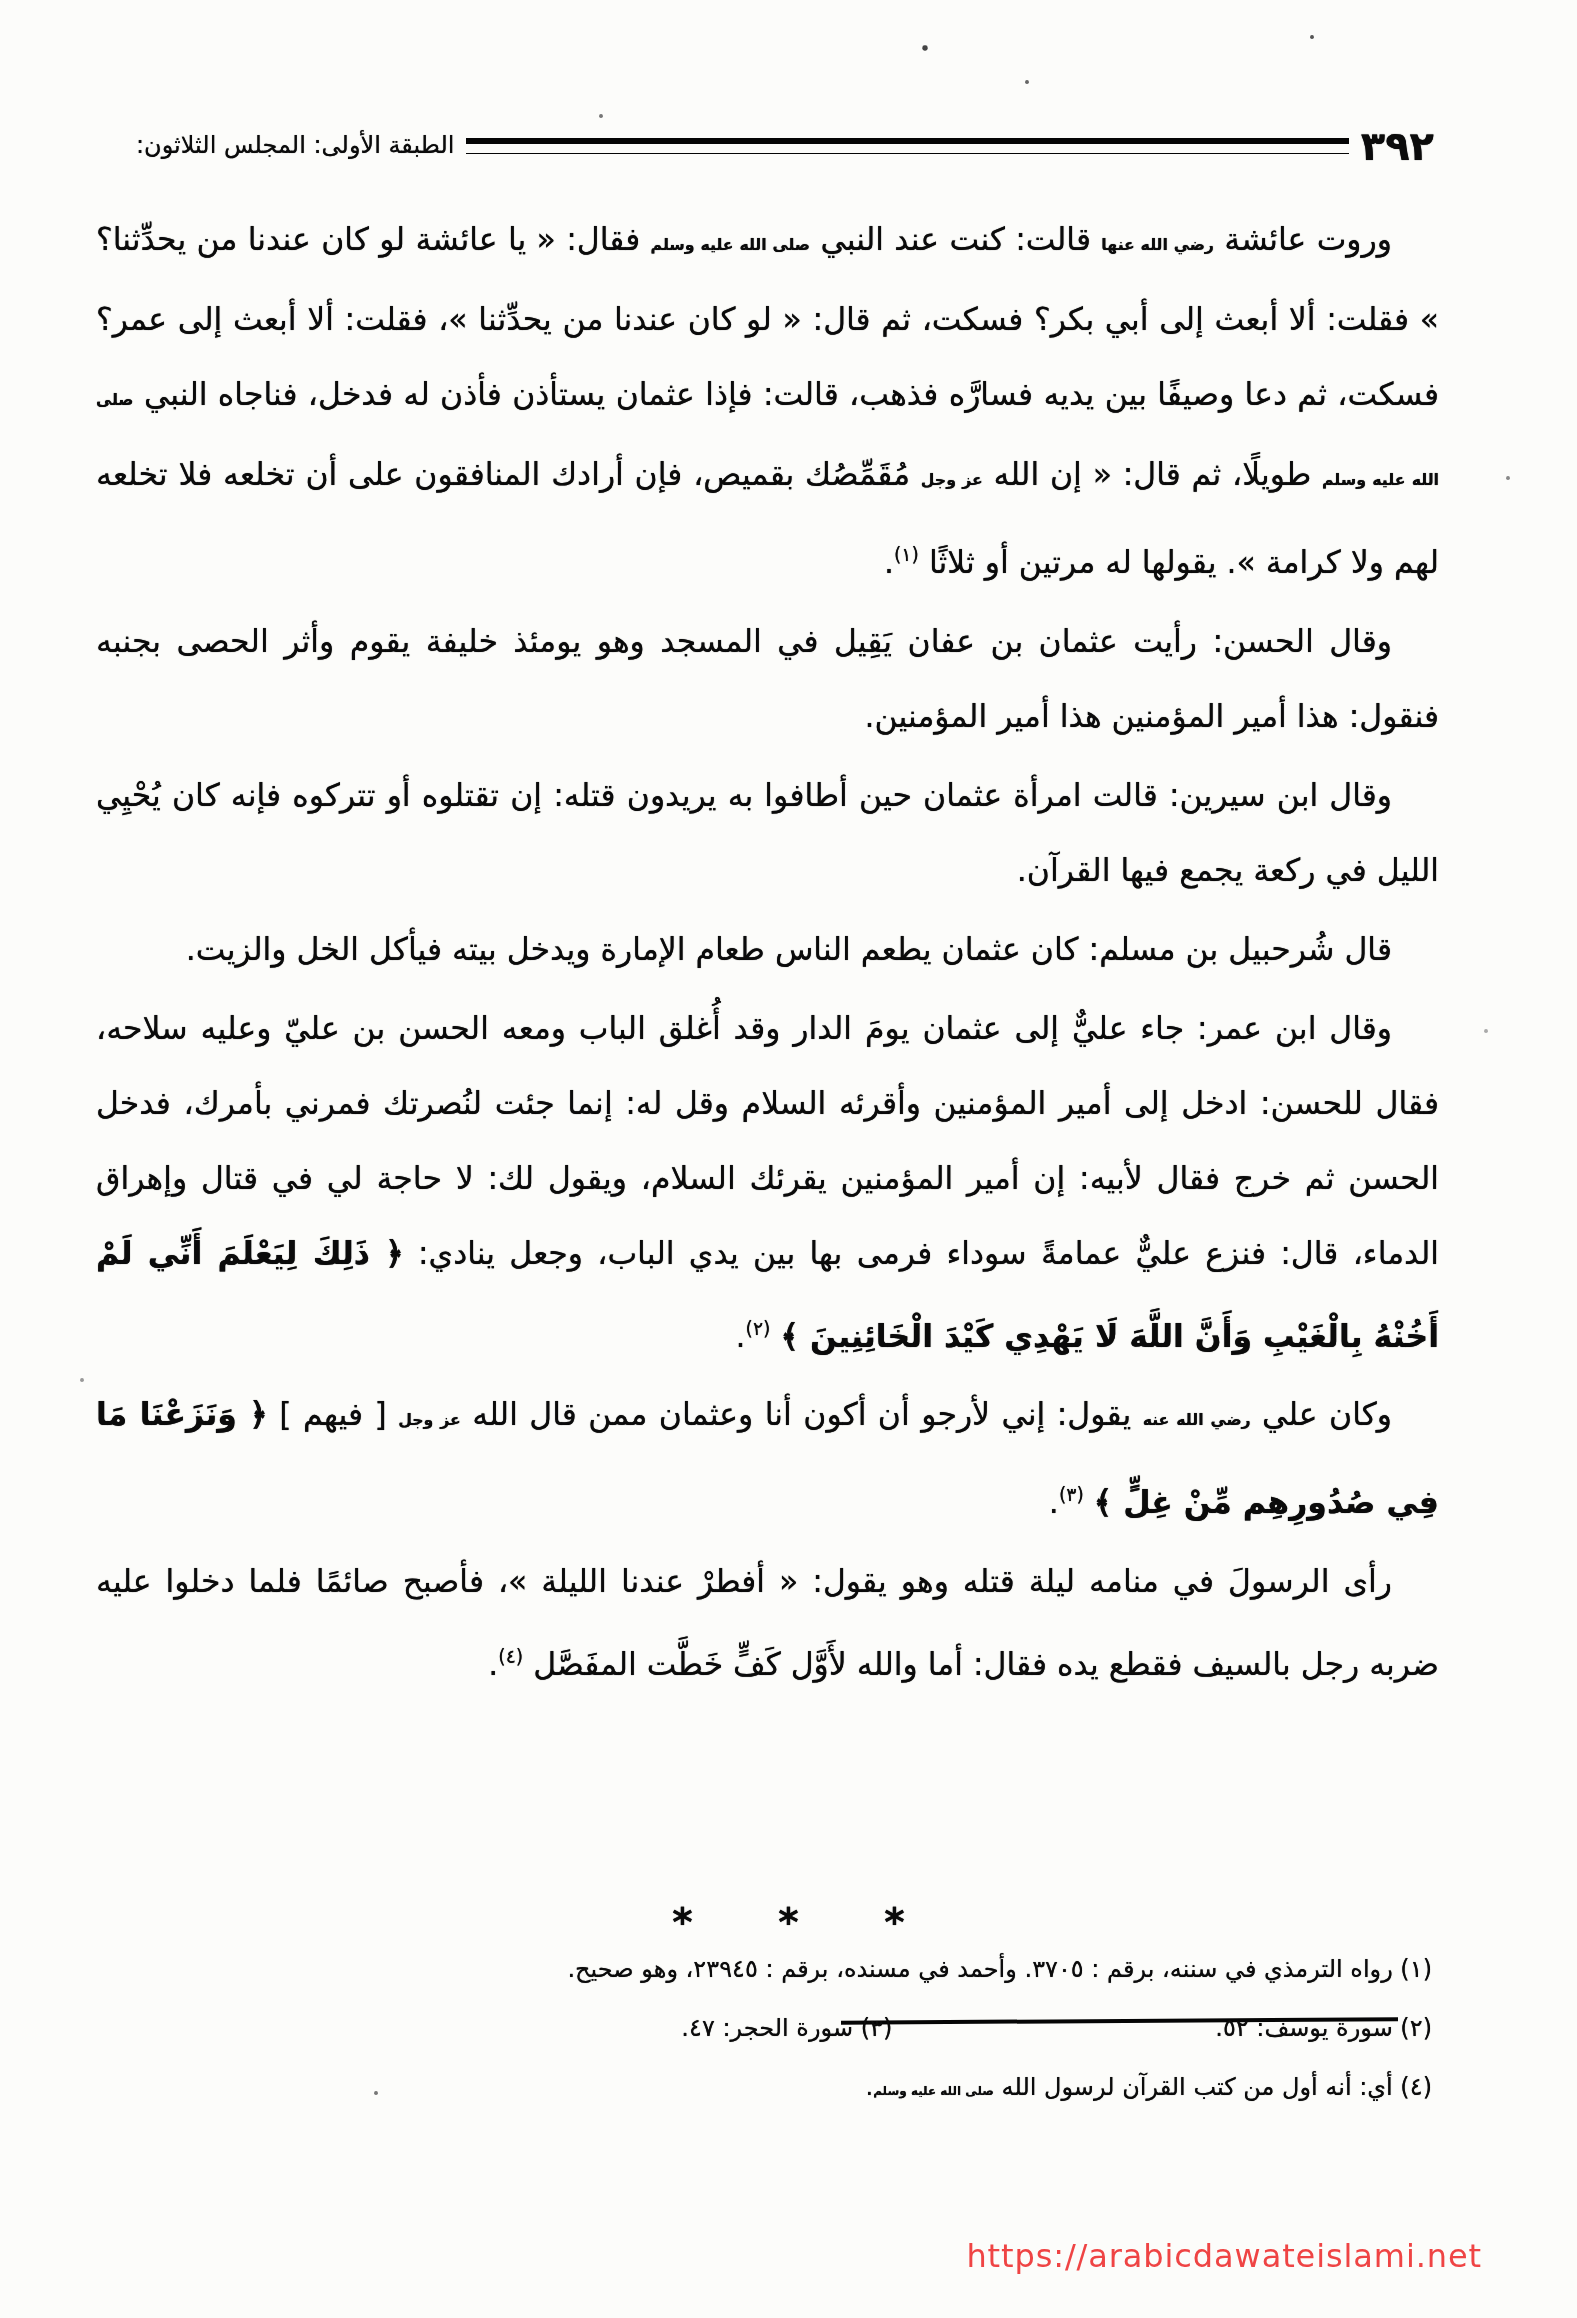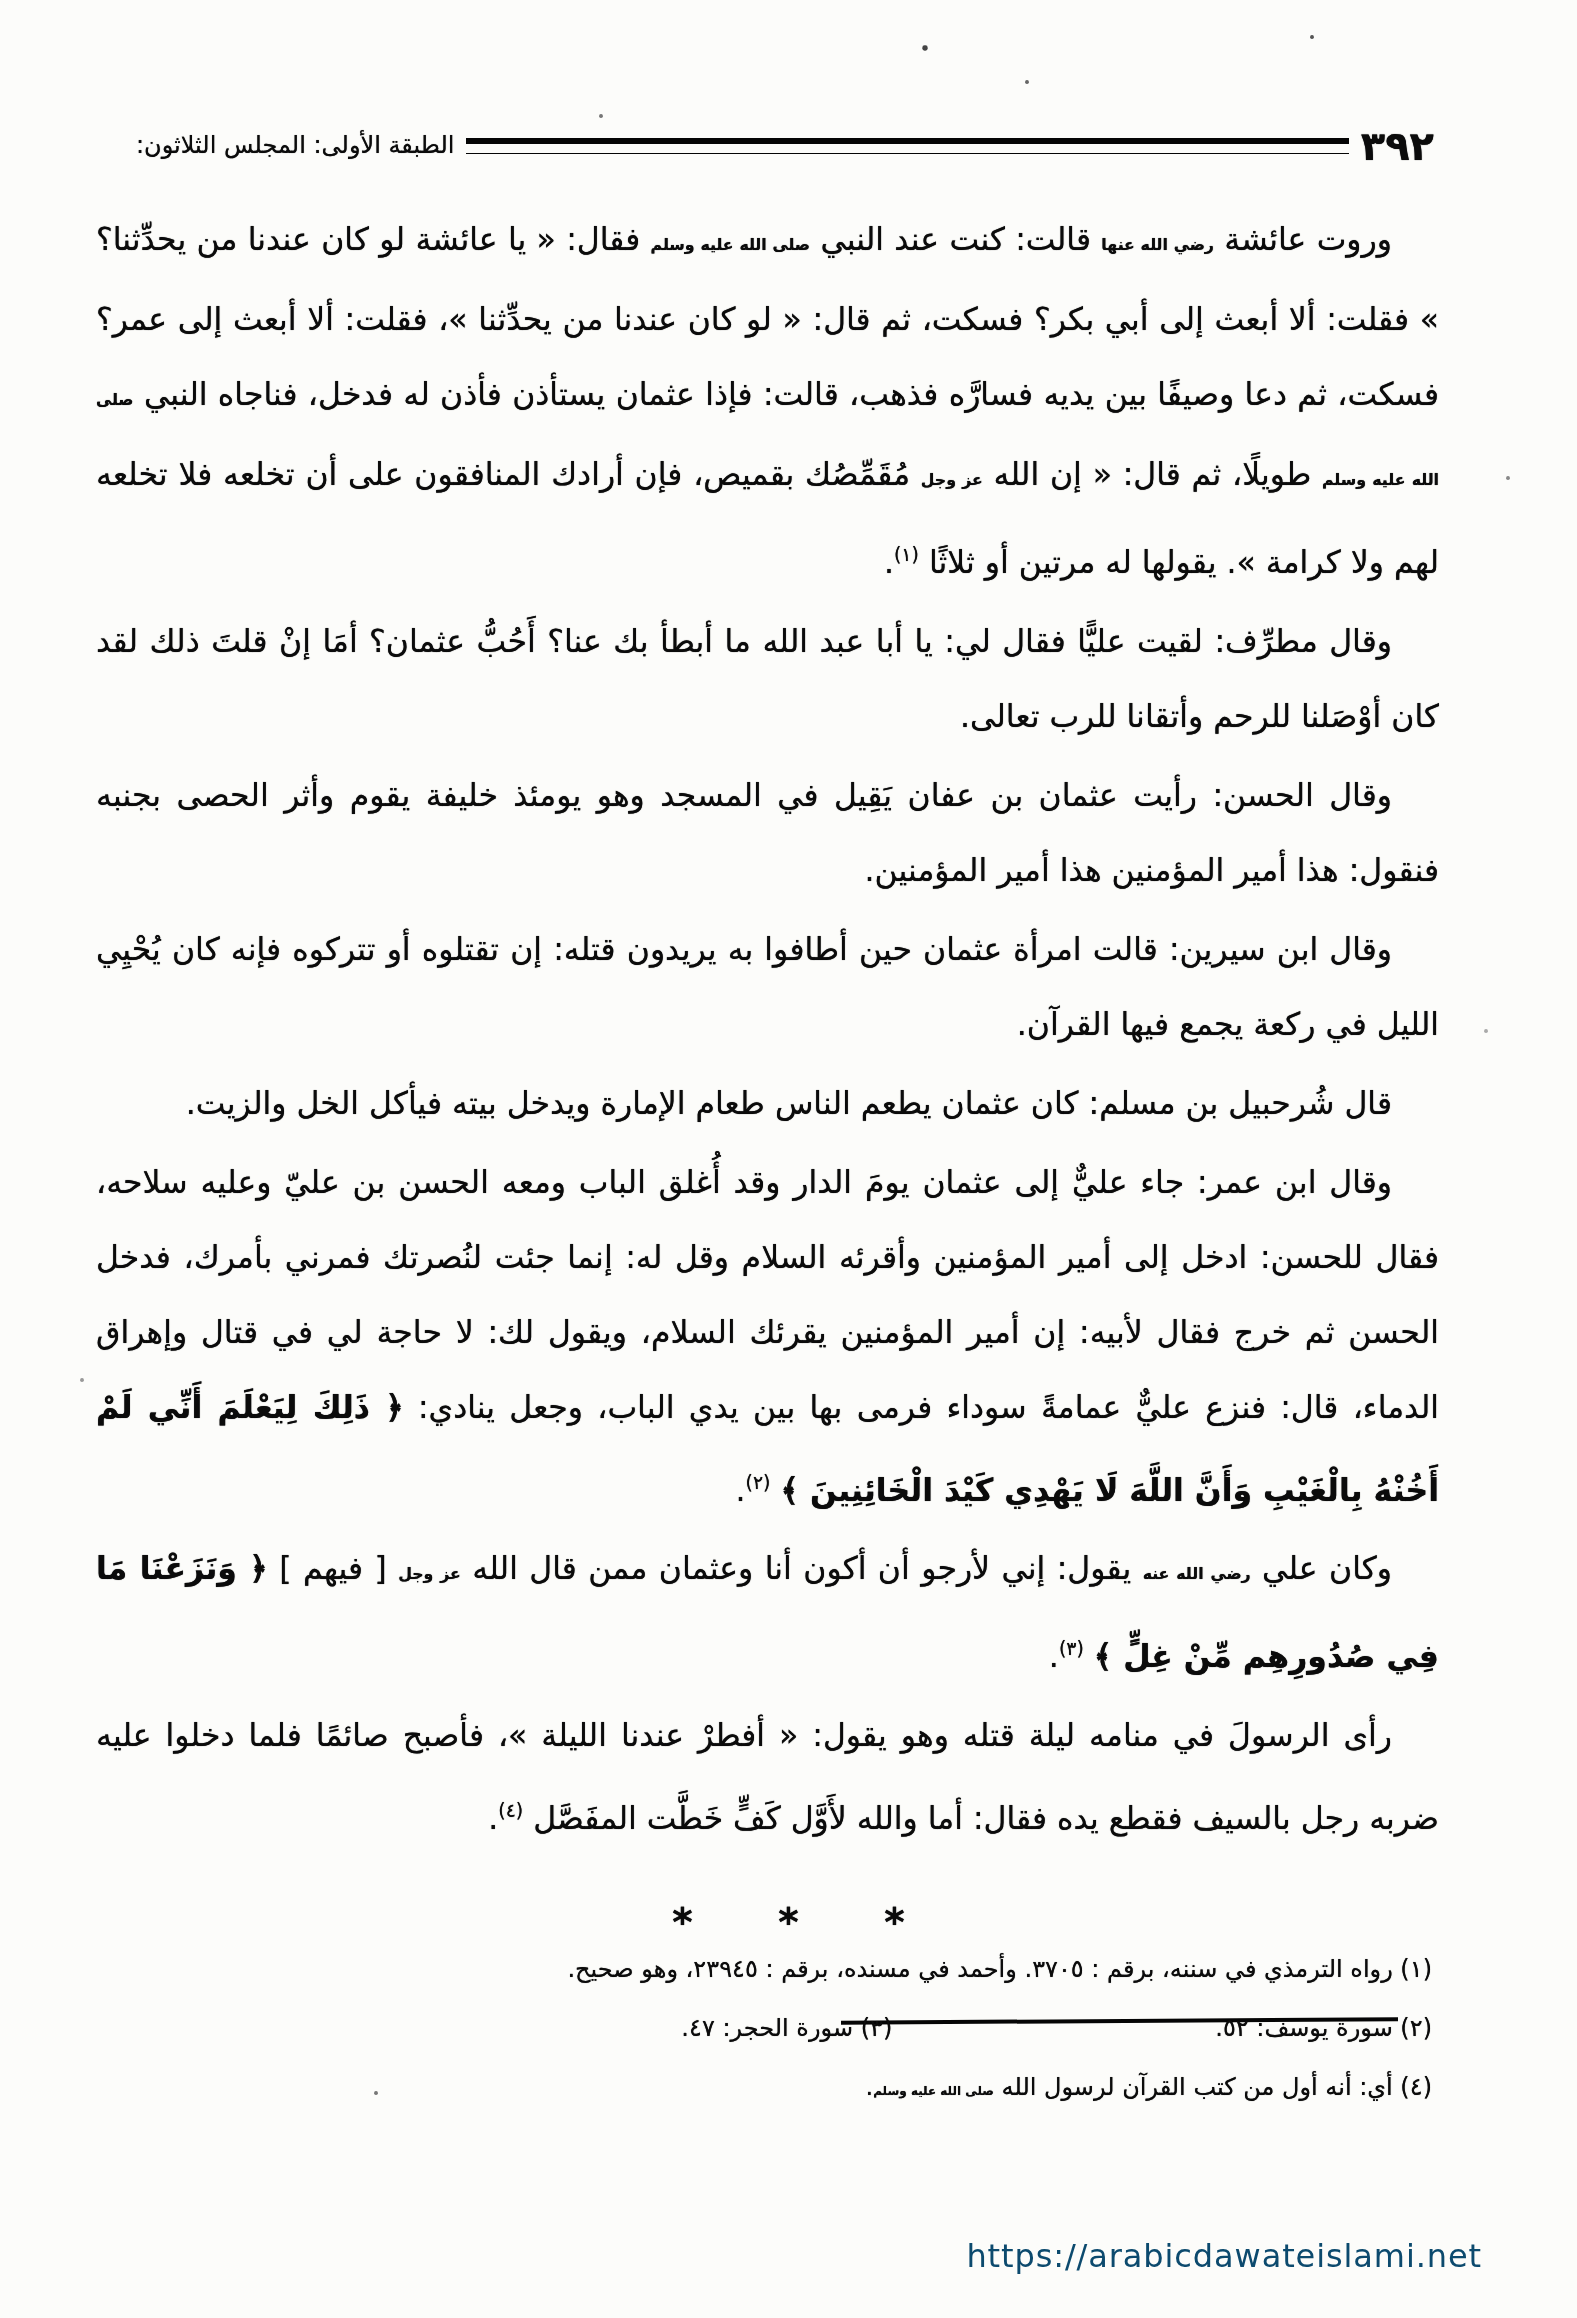--- a/index.html
+++ b/index.html
@@ -55,21 +55,21 @@
     position:absolute;top:1940px;right:145px;left:128px;
     direction:rtl;font-size:24px;line-height:59px;
     text-shadow:0 0 0.7px rgba(0,0,0,.85);
     text-align:right;
   }
   .fn-row{display:flex;flex-wrap:nowrap;}
   .fn-row .fn-item + .fn-item{margin-right:323px;}
   
   .watermark{
     position:absolute;top:2237px;right:95px;
-    direction:ltr;font-size:32px;color:#0c4a6e;
+    direction:ltr;font-size:32px;color:#ef4444;
     letter-spacing:0.9px;
   }
   
   .speckles{
     position:absolute;top:0;left:0;width:1.7px;height:1.7px;background:transparent;
     box-shadow:924px 47px 0 1.7px #444, 1311px 36px 0 0.9px #555,
                1026px 81px 0 0.9px #666, 600px 115px 0 0.9px #777,
                1507px 477px 0 0.9px #888, 81px 1379px 0 0.9px #999,
                375px 2092px 0 0.9px #777, 1485px 1030px 0 0.9px #aaa;
     border-radius:50%;
@@ -86,21 +86,20 @@
     <div class="page-num">٣٩٢</div>
     <div class="header-rule">
       <div class="thick"></div>
       <div class="thin"></div>
     </div>
     <div class="header-title">الطبقة الأولى: المجلس الثلاثون:</div>
   </div>
 
   <div class="body-text">
       <p>وروت عائشة <span class="honorific">رضي الله عنها</span> قالت: كنت عند النبي <span class="honorific">صلى الله عليه وسلم</span> فقال: « يا عائشة لو كان عندنا من يحدِّثنا؟ » فقلت: ألا أبعث إلى أبي بكر؟ فسكت، ثم قال: « لو كان عندنا من يحدِّثنا »، فقلت: ألا أبعث إلى عمر؟ فسكت، ثم دعا وصيفًا بين يديه فسارَّه فذهب، قالت: فإذا عثمان يستأذن فأذن له فدخل، فناجاه النبي <span class="honorific">صلى الله عليه وسلم</span> طويلًا، ثم قال: « إن الله <span class="honorific">عز وجل</span> مُقَمِّصُك بقميص، فإن أرادك المنافقون على أن تخلعه فلا تخلعه لهم ولا كرامة ». يقولها له مرتين أو ثلاثًا <span class="fnref">(١)</span>.</p>
-      <p>وقال مطرِّف: لقيت عليًّا فقال لي: يا أبا عبد الله ما أبطأ بك عنا؟ أَحُبُّ عثمان؟ أمَا إنْ قلتَ ذلك لقد كان أوْصَلنا للرحم وأتقانا للرب تعالى.</p>
       <p>وقال الحسن: رأيت عثمان بن عفان يَقِيل في المسجد وهو يومئذ خليفة يقوم وأثر الحصى بجنبه فنقول: هذا أمير المؤمنين هذا أمير المؤمنين.</p>
       <p>وقال ابن سيرين: قالت امرأة عثمان حين أطافوا به يريدون قتله: إن تقتلوه أو تتركوه فإنه كان يُحْيِي الليل في ركعة يجمع فيها القرآن.</p>
       <p>قال شُرحبيل بن مسلم: كان عثمان يطعم الناس طعام الإمارة ويدخل بيته فيأكل الخل والزيت.</p>
       <p>وقال ابن عمر: جاء عليٌّ إلى عثمان يومَ الدار وقد أُغلق الباب ومعه الحسن بن عليّ وعليه سلاحه، فقال للحسن: ادخل إلى أمير المؤمنين وأقرئه السلام وقل له: إنما جئت لنُصرتك فمرني بأمرك، فدخل الحسن ثم خرج فقال لأبيه: إن أمير المؤمنين يقرئك السلام، ويقول لك: لا حاجة لي في قتال وإهراق الدماء، قال: فنزع عليٌّ عمامةً سوداء فرمى بها بين يدي الباب، وجعل ينادي: <span class="quran">﴿ ذَلِكَ لِيَعْلَمَ أَنِّي لَمْ أَخُنْهُ بِالْغَيْبِ وَأَنَّ اللَّهَ لَا يَهْدِي كَيْدَ الْخَائِنِينَ ﴾</span> <span class="fnref">(٢)</span>.</p>
       <p>وكان علي <span class="honorific">رضي الله عنه</span> يقول: إني لأرجو أن أكون أنا وعثمان ممن قال الله <span class="honorific">عز وجل</span> [ فيهم ] <span class="quran">﴿ وَنَزَعْنَا مَا فِي صُدُورِهِم مِّنْ غِلٍّ ﴾</span> <span class="fnref">(٣)</span>.</p>
       <p>رأى الرسولَ في منامه ليلة قتله وهو يقول: « أفطرْ عندنا الليلة »، فأصبح صائمًا فلما دخلوا عليه ضربه رجل بالسيف فقطع يده فقال: أما والله لأَوَّل كَفٍّ خَطَّت المفَصَّل <span class="fnref">(٤)</span>.</p>
     </div>
 
   <div class="separator">* * *</div>
 

